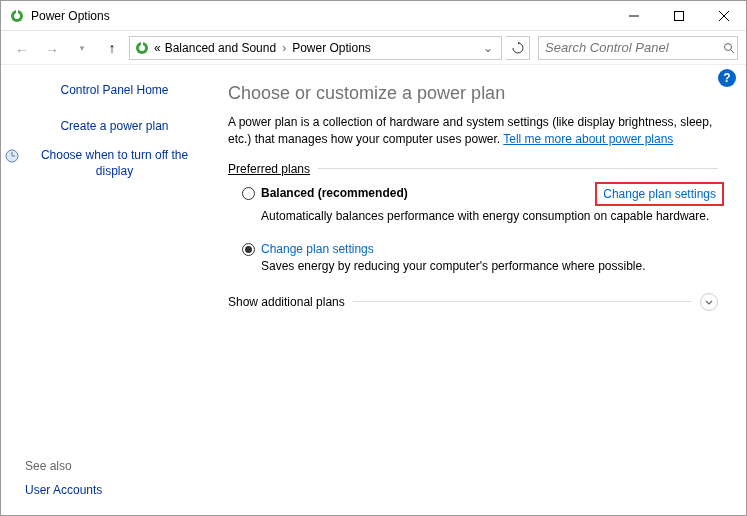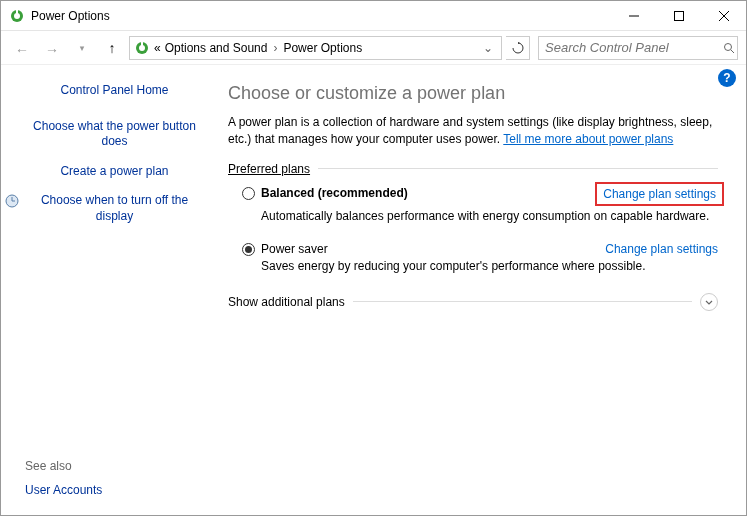--- a/index.html
+++ b/index.html
@@ -101,21 +101,21 @@
   <div class="nav-arrow enabled">↑</div>
   <div class="addr-bar">
     <span class="addr-icon">
       <svg viewBox="0 0 16 16">
           <circle cx="8" cy="8" r="6" fill="#3a9f3a"></circle>
           <circle cx="8" cy="8" r="3" fill="#fff"></circle>
           <rect x="7" y="2" width="2" height="5" fill="#fff"></rect>
         </svg>
     </span>
     <span class="addr-seg">«</span>
-    <span class="addr-seg">Options and Sound</span>
+    <span class="addr-seg">Balanced and Sound</span>
     <span class="addr-chev">›</span>
     <span class="addr-seg">Power Options</span>
     <span class="addr-drop">⌄</span>
   </div>
   <div class="refresh-btn">
     <svg width="12" height="12" viewBox="0 0 12 12">
         <path d="M6 1 A5 5 0 1 1 1 6" fill="none" stroke="#333"></path>
         <path d="M6 0 L6 2 L8 1 Z" fill="#333"></path>
       </svg>
   </div>
@@ -126,21 +126,20 @@
           <circle cx="5" cy="5" r="3.5" fill="none" stroke="#666"></circle>
           <line x1="8" y1="8" x2="11" y2="11" stroke="#666"></line>
         </svg>
     </span>
   </div>
 </div>
 
 <div class="content">
   <div class="sidebar">
     <a class="sidebar-link home">Control Panel Home</a>
-    <a class="sidebar-link">Choose what the power button does</a>
     <a class="sidebar-link">Create a power plan</a>
     <div class="sidebar-icon-row">
       <span class="clock-icon">
         <svg viewBox="0 0 14 14">
             <circle cx="7" cy="7" r="6" fill="#dde8f4" stroke="#5a7fa8"></circle>
             <line x1="7" y1="7" x2="7" y2="3" stroke="#5a7fa8"></line>
             <line x1="7" y1="7" x2="10" y2="7" stroke="#5a7fa8"></line>
           </svg>
       </span>
       <a class="sidebar-link">Choose when to turn off the display</a>
@@ -168,21 +167,20 @@
         <span class="radio"></span>
         <span class="plan-name bold">Balanced (recommended)</span>
         <a class="plan-link boxed">Change plan settings</a>
       </div>
       <div class="plan-desc">Automatically balances performance with energy consumption on capable hardware.</div>
     </div>
 
     <div class="plan">
       <div class="plan-row">
         <span class="radio checked"></span>
-        <span class="plan-name">Power saver</span>
         <a class="plan-link">Change plan settings</a>
       </div>
       <div class="plan-desc">Saves energy by reducing your computer's performance where possible.</div>
     </div>
 
     <div class="expand-row">
       <span>Show additional plans</span>
       <div class="expand-line"></div>
       <div class="expand-btn">
         <svg width="10" height="10" viewBox="0 0 10 10">

